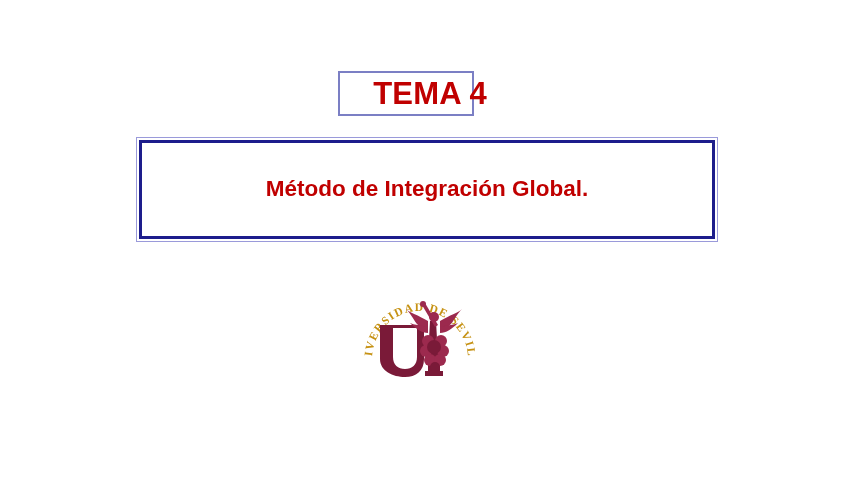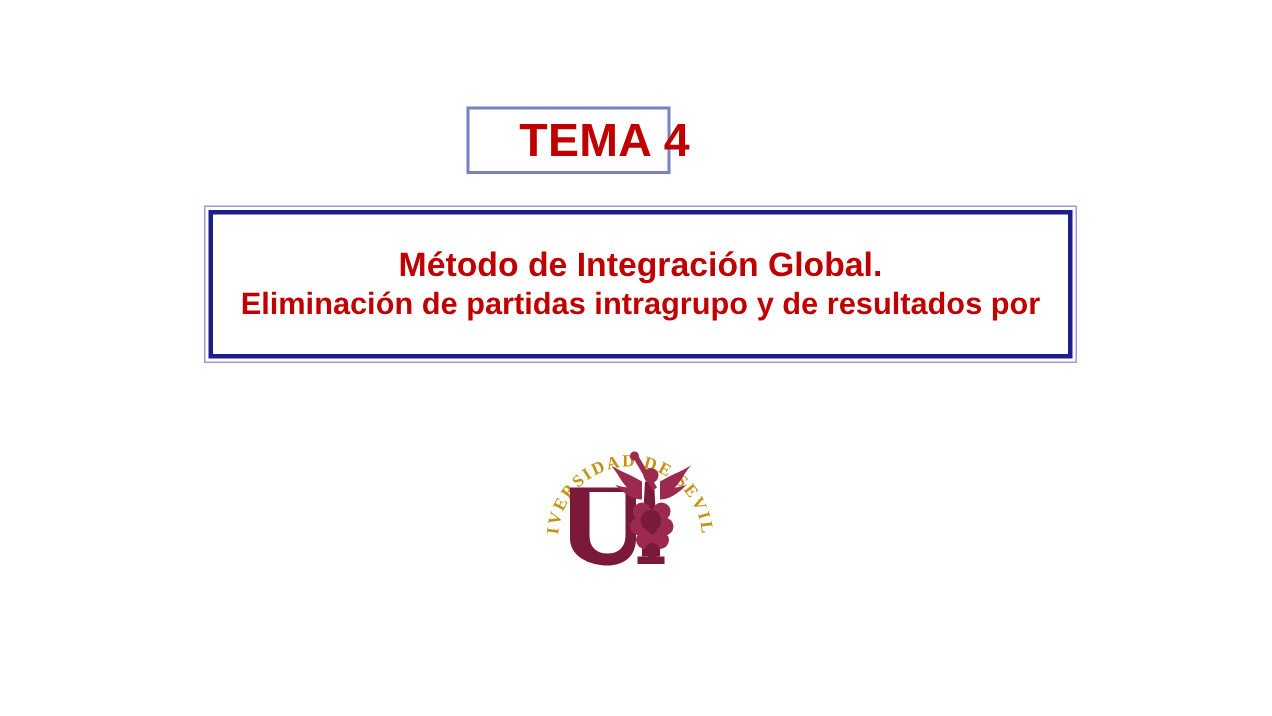--- a/index.html
+++ b/index.html
@@ -21,21 +21,21 @@
     position: absolute;
     left: 0; top: 0;
     width: 848px;
     height: 477px;
     background: #ffffff;
   }
 
   
   .chapter-box {
     position: absolute;
-    left: 311px;
+    left: 338px;
     top: 71px;
     width: 136px;
     height: 45px;
     box-sizing: border-box;
     border: 2px solid #7b7fc4;
     background: #ffffff;
     display: flex;
     align-items: center;
     justify-content: center;
     padding-left: 48px;
@@ -98,21 +98,20 @@
 
 <div class="slide">
 
   <div class="chapter-box">
     <div class="chapter-label">TEMA 4</div>
   </div>
 
   <div class="title-box">
     <div class="title-box-inner">
       <div class="title-line title-line-1">Método de Integración Global.</div>
-      <div class="title-line title-line-2">Eliminación de partidas intragrupo y de resultados por</div>
     </div>
   </div>
 
   <div class="logo">
     <svg viewBox="0 0 116 106" xmlns="http://www.w3.org/2000/svg">
       <defs>
         <path id="arcPath" d="M 10,78 A 48,48 0 1 1 106,78" fill="none"></path>
       </defs>
 
       <text font-family="'Liberation Serif', serif" font-size="11.5" font-weight="bold" fill="#c69214" letter-spacing="1.4">

